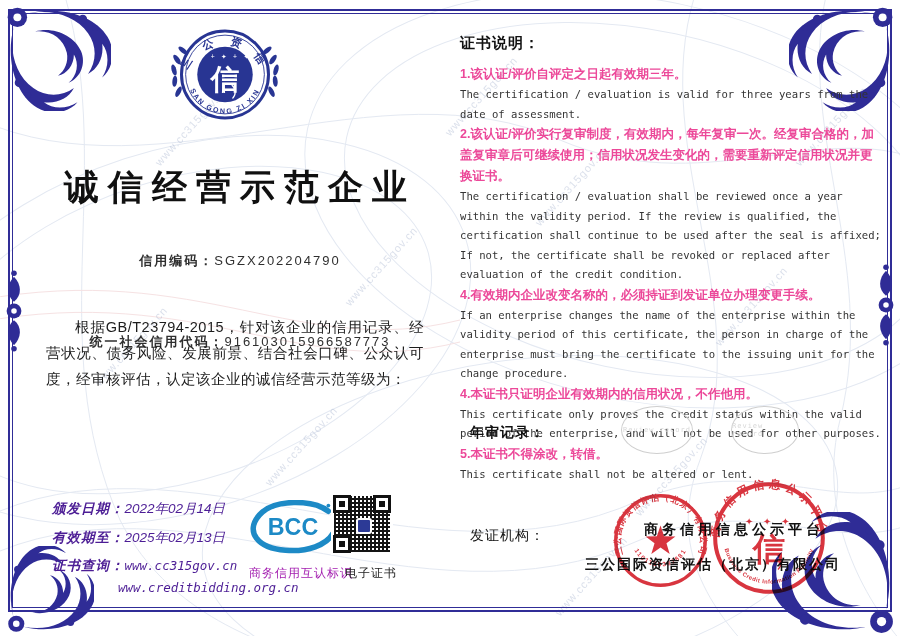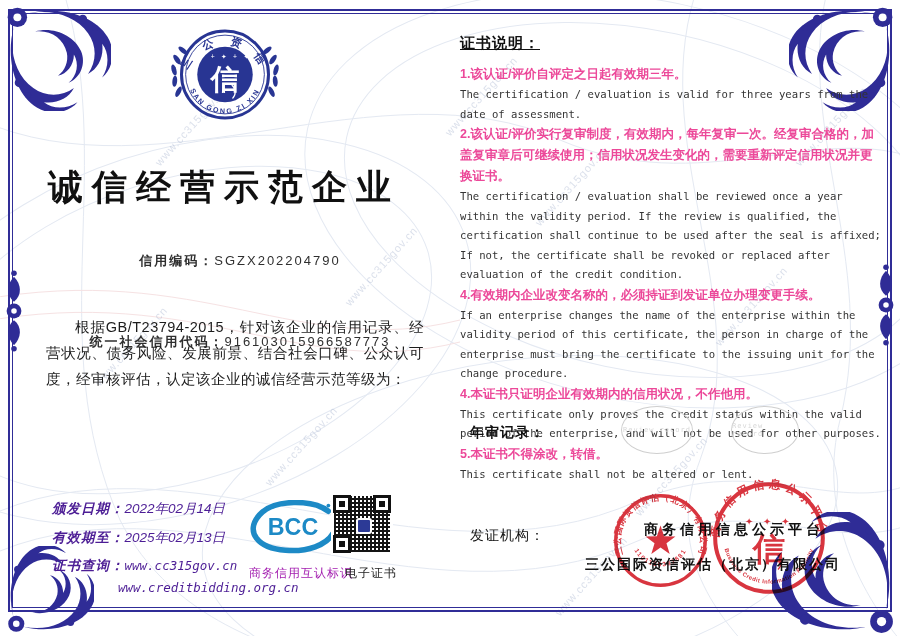--- a/index.html
+++ b/index.html
@@ -8,21 +8,21 @@
   
   .frame-outer{position:absolute;left:8px;top:9px;right:8px;bottom:24px;
     border:2px solid #302d97;pointer-events:none;}
   .frame-inner{position:absolute;left:12px;top:13px;right:12px;bottom:28px;
     border:1px solid #302d97;pointer-events:none;}
   
   .wm{position:absolute;font-size:11px;color:rgba(150,165,195,.34);letter-spacing:1px;
       transform:rotate(-48deg);white-space:nowrap;}
   
   #seal{position:absolute;left:150px;top:22px;}
-  #title{position:absolute;left:12px;top:164px;width:424px;text-align:center;
+  #title{position:absolute;left:28px;top:164px;width:424px;text-align:center;
     font-family:"Liberation Serif",serif;font-weight:900;font-size:35px;color:#101010;
     letter-spacing:9px;}
   .cline{position:absolute;width:420px;left:30px;text-align:center;font-size:13px;
     color:#2f2f2f;letter-spacing:2px;}
   .cline b{font-weight:700;}
   #credit-line{top:232px;margin-top:20px;}
   #uscc-line{top:293px;margin-top:40px;}
   #body-par{position:absolute;left:46px;top:314px;width:378px;font-size:14.5px;
     line-height:26px;color:#1c1c1c;text-align:justify;text-indent:2em;letter-spacing:.5px;}
   #grade{position:absolute;left:28px;top:398px;width:424px;text-align:center;
@@ -40,21 +40,21 @@
     repeating-linear-gradient(90deg,#141414 0 2px,transparent 2px 4px),
     repeating-linear-gradient(0deg,#141414 0 2px,#fff 2px 4px);outline:3px solid #fff;}
   .finder{position:absolute;width:12px;height:12px;border:3px solid #111;background:#fff;}
   .finder i{position:absolute;left:3px;top:3px;width:6px;height:6px;background:#111;display:block;}
   .f-tl{left:-1px;top:-1px;} .f-tr{right:-1px;top:-1px;} .f-bl{left:-1px;bottom:-1px;}
   #qr-center{position:absolute;left:22px;top:22px;width:12px;height:12px;background:#2c3a96;
     border:2px solid #fff;border-radius:3px;}
   #qr-caption{position:absolute;left:345px;top:565px;font-size:12px;color:#222;letter-spacing:1px;}
   
   #instr-head{position:absolute;left:460px;top:34px;font-size:15px;font-weight:700;
-    color:#111;letter-spacing:1px;text-decoration:underline;}
+    color:#111;letter-spacing:1px;}
   #instr{position:absolute;left:460px;top:64px;width:422px;}
   .zh{font-size:12.5px;line-height:21px;font-weight:700;color:#ec4899;}
   .en{font-family:"DejaVu Sans Mono",monospace;font-size:10.6px;line-height:19.5px;color:#333;}
   #annual-label{position:absolute;left:470px;top:424px;font-size:14px;font-weight:700;color:#111;
     letter-spacing:1px;}
   .rev-ellipse{position:absolute;top:406px;height:46px;border:1px solid #cfcfcf;border-radius:50%;
     display:flex;align-items:center;justify-content:center;
     font-family:"DejaVu Sans Mono",monospace;font-size:7px;color:#d7d7d7;letter-spacing:1px;}
   #rev1{left:621px;width:70px;} #rev2{left:731px;width:66px;}
   #issuer-label{position:absolute;left:470px;top:527px;font-size:14px;font-weight:400;color:#111;

